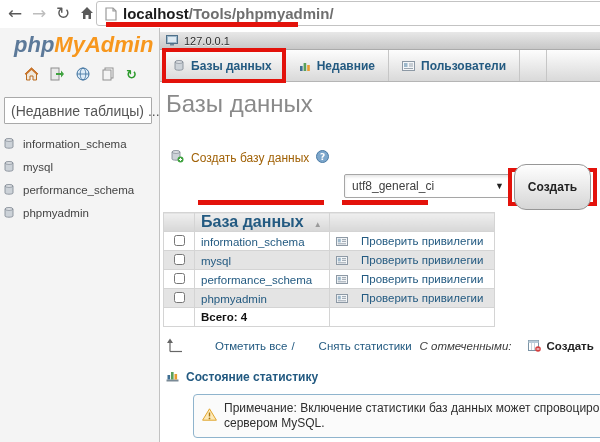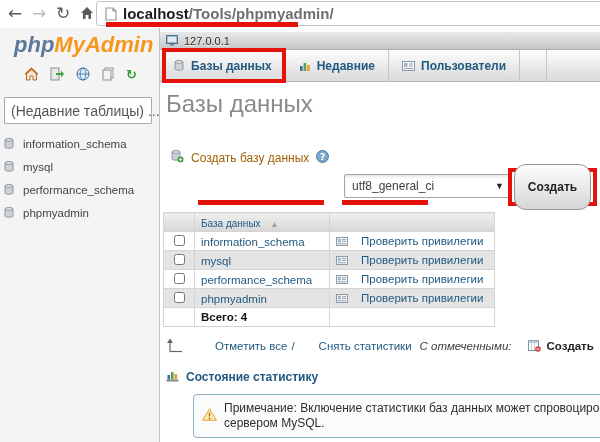--- a/index.html
+++ b/index.html
@@ -68,21 +68,21 @@
     border:4px solid #e3120b;box-sizing:border-box;display:flex;align-items:center;justify-content:center;}
   .create-btn{border:1px solid #979797;border-radius:12px;background:linear-gradient(#fefefe,#d6d6d6);
     font-size:12px;font-weight:bold;color:#222;padding:15px 13px;font-family:inherit;cursor:pointer;}
   .u-red{position:absolute;height:5px;background:#e3120b;top:168px;}
   .u-input{left:38px;width:126px;}
   .u-collation{left:182px;width:86px;}
   
   .db-table{position:absolute;left:3px;top:180px;border-collapse:collapse;}
   .db-table td,.db-table th{border:1px solid #d4d4d4;padding:0 6px;height:18px;}
   .db-table thead th{background:linear-gradient(#efefef,#d7d7d7);text-align:left;}
-  .db-table thead .hl{font-size:10px;font-weight:normal;color:#235a81;}
+  .db-table thead .hl{font-size:16px;font-weight:bold;color:#235a81;}
   .db-table .sort{font-size:8px;color:#9a9a9a;margin-left:10px;}
   .db-table .c-check{width:18px;text-align:center;}
   .db-table .c-name{width:122px;}
   .db-table .c-act{width:152px;}
   .db-table tbody tr:nth-child(even) td{background:#e4e4e4;}
   .db-table a{color:#235a81;text-decoration:none;font-size:11.5px;cursor:pointer;}
   .db-table .act-cell{display:flex;align-items:center;gap:13px;height:18px;}
   .db-table tfoot td{font-size:11.5px;font-weight:bold;color:#111;border-top:1px solid #bdbdbd;}
   .db-table input[type=checkbox]{width:11px;height:11px;margin:0;}
   

